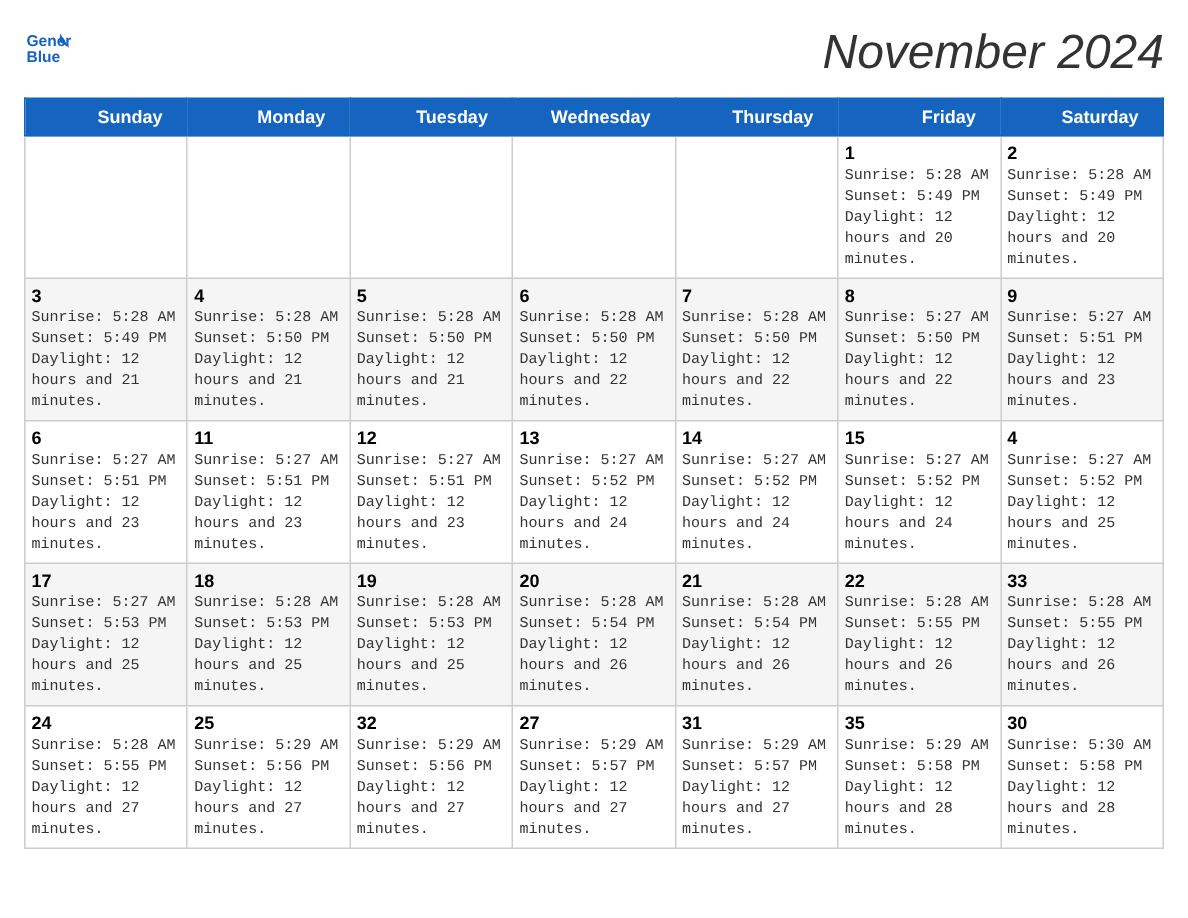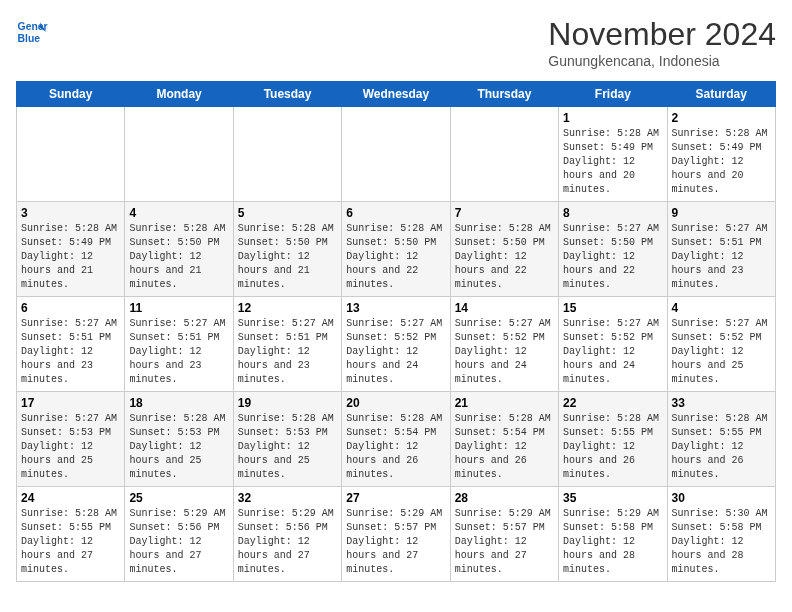--- a/index.html
+++ b/index.html
@@ -19,41 +19,42 @@
     .logo {
       display: flex;
       align-items: center;
       gap: 4px;
     }
     .logo-icon {
       width: 32px;
       height: 32px;
     }
     .title-block {
-      text-align: left;
+      text-align: center;
+      font-style: italic;
     }
     .month-title {
       font-size: 32px;
       font-weight: normal;
       color: #333;
     }
     .subtitle {
       font-size: 14px;
       color: #555;
     }
     table {
       width: 100%;
       border-collapse: collapse;
       font-size: 11px;
     }
     thead th {
       background: #1565c0;
       color: #fff;
-      padding: 5px 4px;
-      text-align: center;
+      padding: 5px 16px;
+      text-align: right;
       font-size: 12px;
       font-weight: bold;
       border: 1px solid #1565c0;
     }
     tbody td {
       border: 1px solid #ccc;
       vertical-align: top;
       padding: 4px;
       min-height: 70px;
       height: 80px;
@@ -83,21 +84,20 @@
 <div class="header">
   <div class="logo">
     <svg class="logo-icon" viewBox="0 0 40 40">
       <text x="2" y="18" font-size="13" font-weight="bold" fill="#1565c0">General</text>
       <text x="2" y="32" font-size="13" font-weight="bold" fill="#1565c0">Blue</text>
       <polygon points="30,8 38,20 30,15" fill="#1565c0"></polygon>
     </svg>
   </div>
   <div class="title-block">
     <div class="month-title">November 2024</div>
-    <div class="subtitle">Gunungkencana, Indonesia</div>
   </div>
 </div>
 
 <table>
   <thead>
     <tr id="weekday-header">
         <th>Sunday</th>
         <th>Monday</th>
         <th>Tuesday</th>
         <th>Wednesday</th>
@@ -223,21 +223,21 @@
         </td>
         <td>
           <span class="day-num">32</span>
           <div class="day-info">Sunrise: 5:29 AM<br>Sunset: 5:56 PM<br>Daylight: 12 hours and 27 minutes.</div>
         </td>
         <td>
           <span class="day-num">27</span>
           <div class="day-info">Sunrise: 5:29 AM<br>Sunset: 5:57 PM<br>Daylight: 12 hours and 27 minutes.</div>
         </td>
         <td>
-          <span class="day-num">28</span>
+          <span class="day-num">31</span>
           <div class="day-info">Sunrise: 5:29 AM<br>Sunset: 5:57 PM<br>Daylight: 12 hours and 27 minutes.</div>
         </td>
         <td>
           <span class="day-num">35</span>
           <div class="day-info">Sunrise: 5:29 AM<br>Sunset: 5:58 PM<br>Daylight: 12 hours and 28 minutes.</div>
         </td>
         <td>
           <span class="day-num">30</span>
           <div class="day-info">Sunrise: 5:30 AM<br>Sunset: 5:58 PM<br>Daylight: 12 hours and 28 minutes.</div>
         </td>

